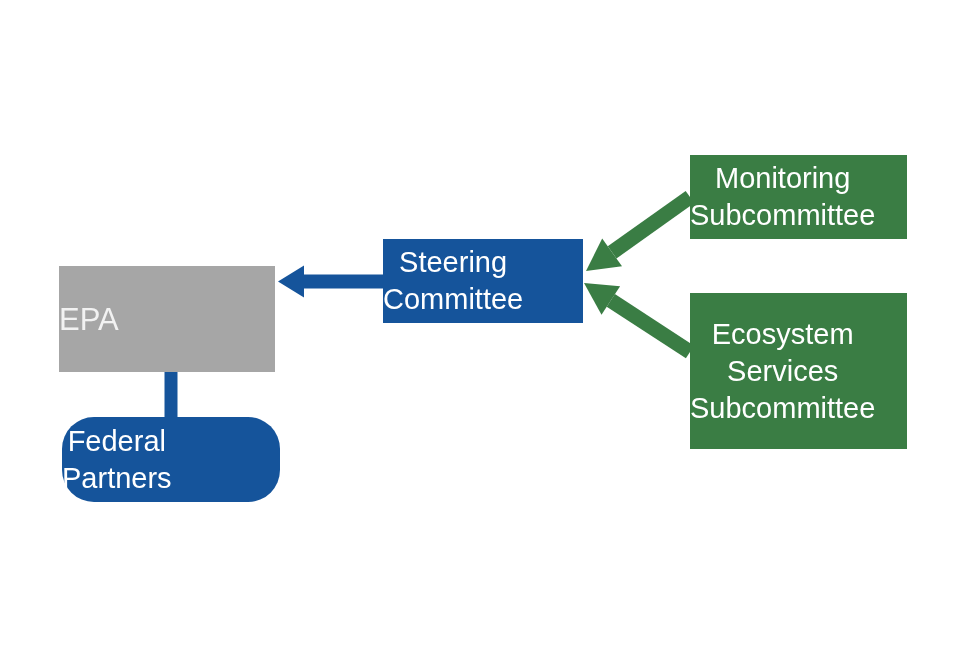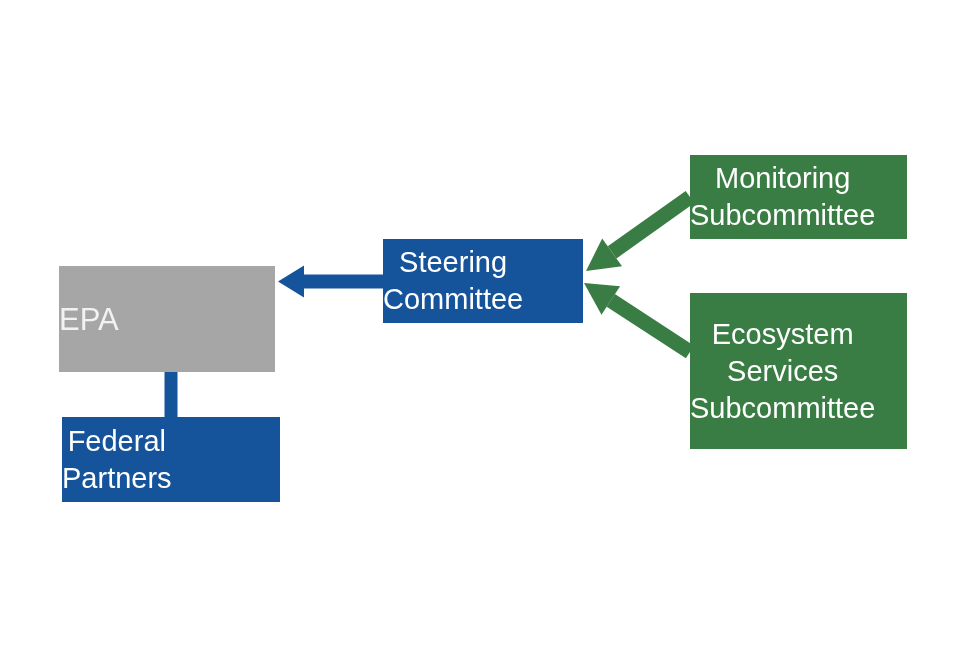--- a/index.html
+++ b/index.html
@@ -40,21 +40,21 @@
   }
 
   .node-blue  { background: var(--c-blue, #15549B); }
   .node-green { background: var(--c-green, #3A7D44); }
   .node-gray  { background: var(--c-gray, #A6A6A6); color: var(--c-epa-text, #F2F2F2); }
 
   .node-epa        { left: 59px;  top: 228px; width: 216px; height: 106px; font-size: 31px; margin-top: 38px; }
   .node-steering   { left: 383px; top: 239px; width: 200px; height: 84px; }
   .node-monitoring { left: 690px; top: 155px; width: 217px; height: 84px; }
   .node-ecosystem  { left: 690px; top: 293px; width: 217px; height: 156px; }
-  .node-federal    { left: 62px;  top: 417px; width: 218px; height: 85px; }
+  .node-federal    { left: 62px;  top: 417px; width: 218px; height: 85px; border-radius: 32px; }
 </style>
 </head>
 <body>
 
 <div class="canvas">
 
   <svg class="arrows-layer" viewBox="0 0 960 658" xmlns="http://www.w3.org/2000/svg">
 
     <g class="arrow-blue">
       <line x1="383" y1="281.5" x2="300" y2="281.5" stroke-width="14"></line>

